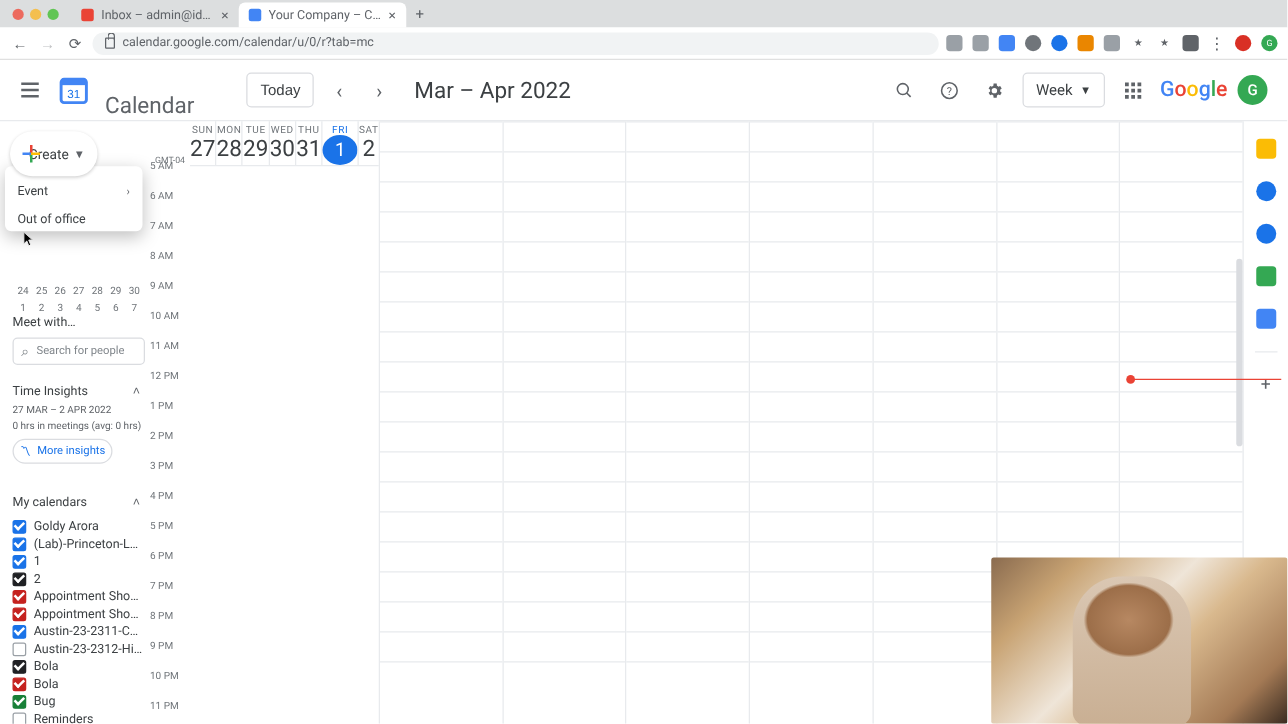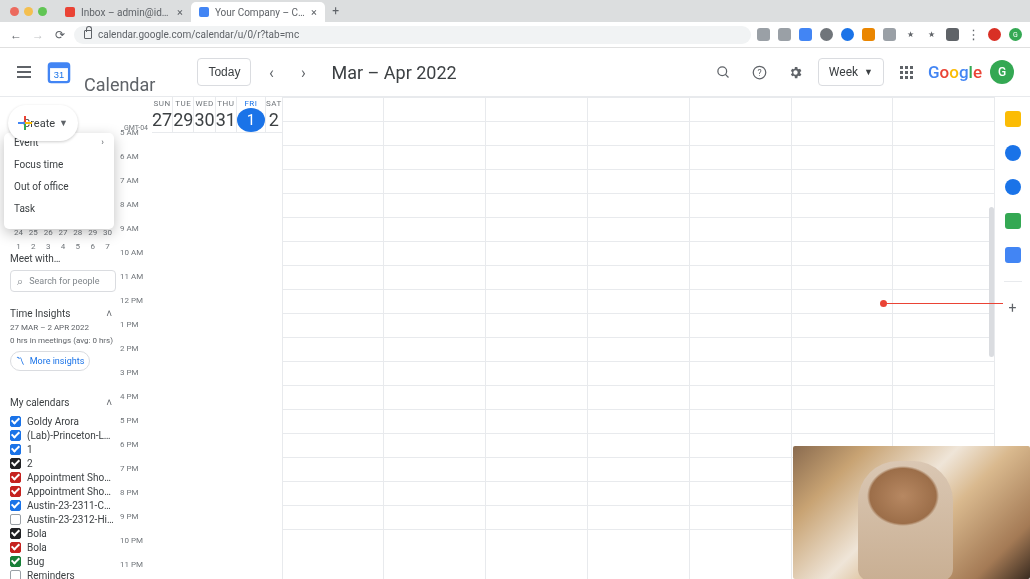--- a/index.html
+++ b/index.html
@@ -52,21 +52,21 @@
   .sidebar { width: 120px; padding: 8px 4px 0 10px; position: relative; }
 
   .create-btn { position: absolute; top: 8px; left: 8px; height: 36px; width: 70px; border-radius: 18px; background: #fff; box-shadow: 0 1px 3px rgba(0,0,0,.2); display: flex; align-items: center; padding: 0 10px 0 8px; gap: 4px; z-index: 5; }
   .plus-multi { width: 18px; height: 18px; position: relative; }
   .plus-multi::before { content: ""; position: absolute; left: 8px; top: 2px; width: 2px; height: 14px; background: linear-gradient(#ea4335 50%, #34a853 50%); }
   .plus-multi::after  { content: ""; position: absolute; top: 8px; left: 2px; height: 2px; width: 14px; background: linear-gradient(90deg, #4285f4 50%, #fbbc05 50%); }
   .create-label { font-size: 11px; color: #3c4043; }
   .create-caret { font-size: 9px; color: #5f6368; }
 
   .create-menu { position: absolute; top: 36px; left: 4px; width: 110px; background: #fff; border-radius: 5px; box-shadow: 0 4px 14px rgba(0,0,0,.25); padding: 4px 0; z-index: 4; }
-  .cm-item { height: 22px; display: flex; align-items: flex-start; justify-content: space-between; padding: 0 10px; font-size: 10px; color: #3c4043; }
+  .cm-item { height: 22px; display: flex; align-items: flex-end; justify-content: space-between; padding: 0 10px; font-size: 10px; color: #3c4043; }
   .cm-item.hov { background: #f1f3f4; }
   .cm-chev { font-size: 9px; color: #5f6368; }
 
   .mini-cal { margin-top: 120px; font-size: 8px; color: #70757a; }
   .mini-row { display: flex; justify-content: space-between; padding: 0 2px; height: 14px; align-items: center; }
   .mini-cell { width: 13px; text-align: center; }
 
   .meet-with { margin-top: 0; font-size: 10px; color: #3c4043; }
   .search-people { margin-top: 6px; height: 22px; border: 1px solid #dadce0; border-radius: 4px; display: flex; align-items: center; padding: 0 6px; gap: 6px; font-size: 9px; color: #80868b; }
   .search-people .mag { font-size: 11px; }
@@ -241,27 +241,21 @@
       <div class="plus-multi"></div>
       <span class="create-label">Create</span>
       <span class="create-caret">▼</span>
     </div>
     <div class="create-menu" id="create-menu">
         <div class="cm-item">
           <span>Event</span>
           <span class="cm-chev">›</span>
         </div>
         <div class="cm-item">
-          <span>Focus time</span>
-        </div>
-        <div class="cm-item">
           <span>Out of office</span>
-        </div>
-        <div class="cm-item">
-          <span>Task</span>
         </div>
       </div>
 
     <div class="mini-cal" id="mini-cal">
         <div class="mini-row">
           <div class="mini-cell">24</div>
           <div class="mini-cell">25</div>
           <div class="mini-cell">26</div>
           <div class="mini-cell">27</div>
           <div class="mini-cell">28</div>
@@ -381,20 +375,24 @@
           <div class="time-slot">11 PM</div>
         </div>
     </div>
     <div class="day-cols">
       <div class="day-header" id="day-header">
           <div class="day-hcell">
             <div class="dow">SUN</div>
             <div class="dnum">27</div>
           </div>
           <div class="day-hcell">
+            <div class="dow">MON</div>
+            <div class="dnum">28</div>
+          </div>
+          <div class="day-hcell">
             <div class="dow">TUE</div>
             <div class="dnum">29</div>
           </div>
           <div class="day-hcell">
             <div class="dow">WED</div>
             <div class="dnum">30</div>
           </div>
           <div class="day-hcell">
             <div class="dow">THU</div>
             <div class="dnum">31</div>

